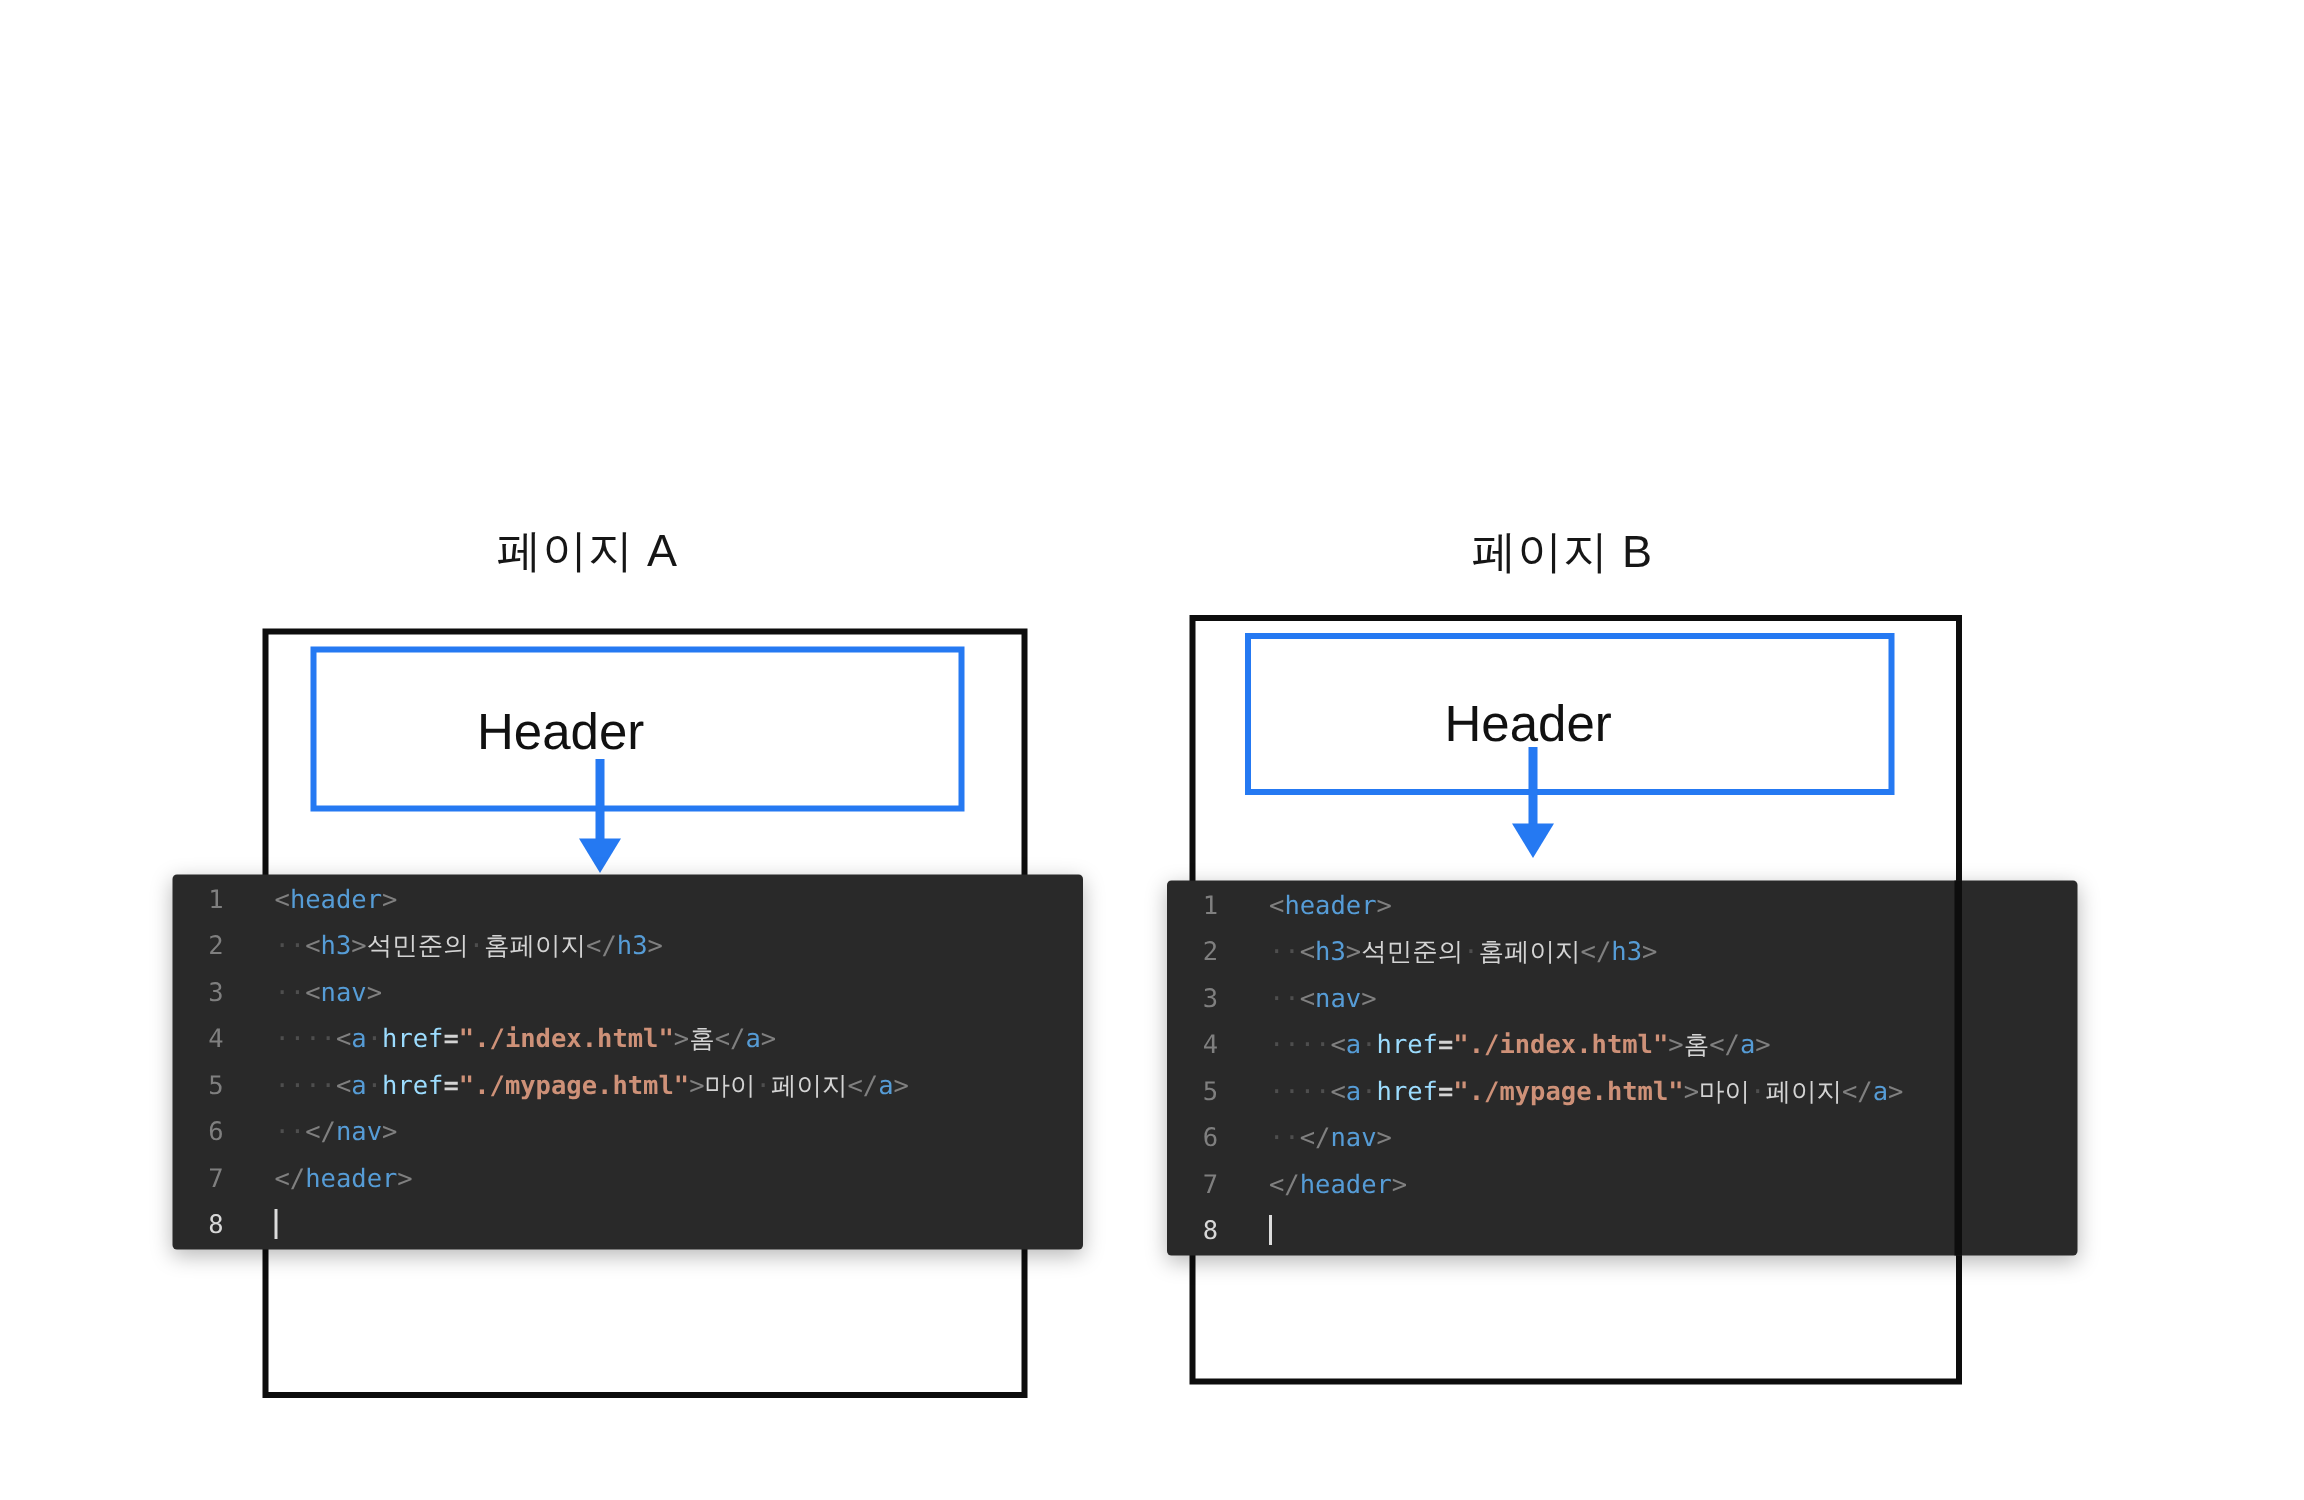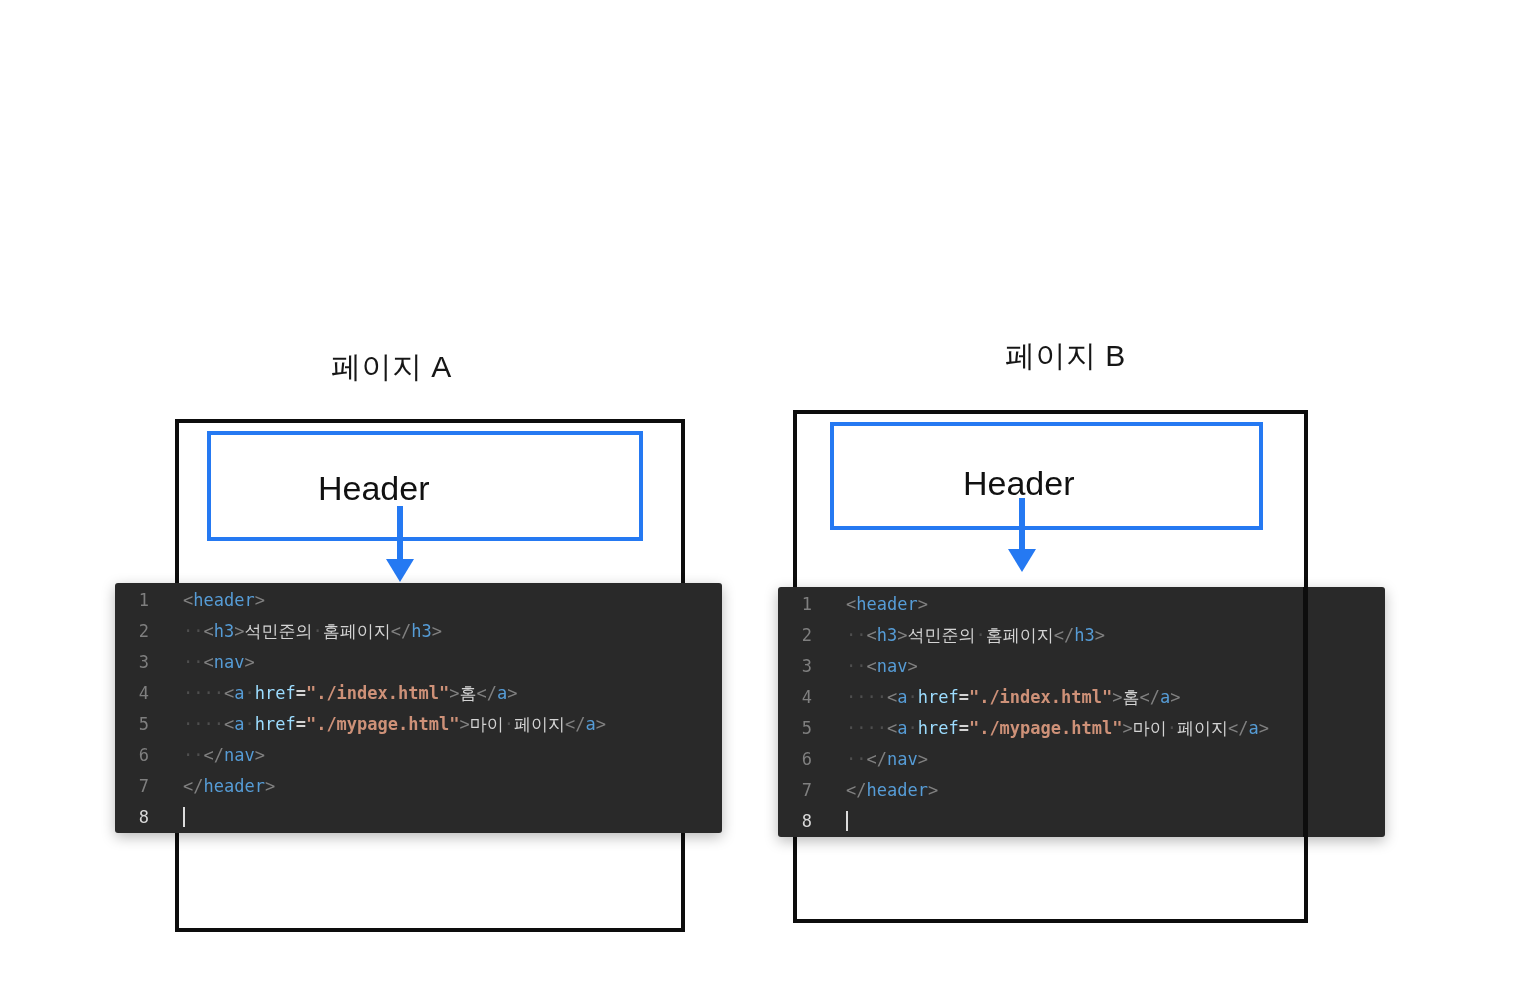--- a/index.html
+++ b/index.html
@@ -89,21 +89,21 @@
       <div class="code-row"><span class="gutter">1</span><span class="code-text"><span class="tok-p">&lt;</span><span class="tok-t">header</span><span class="tok-p">&gt;</span></span></div>
       <div class="code-row"><span class="gutter">2</span><span class="code-text"><span class="tok-w">··</span><span class="tok-p">&lt;</span><span class="tok-t">h3</span><span class="tok-p">&gt;</span><span class="tok-x">석민준의</span><span class="tok-w">·</span><span class="tok-x">홈페이지</span><span class="tok-p">&lt;/</span><span class="tok-t">h3</span><span class="tok-p">&gt;</span></span></div>
       <div class="code-row"><span class="gutter">3</span><span class="code-text"><span class="tok-w">··</span><span class="tok-p">&lt;</span><span class="tok-t">nav</span><span class="tok-p">&gt;</span></span></div>
       <div class="code-row"><span class="gutter">4</span><span class="code-text"><span class="tok-w">····</span><span class="tok-p">&lt;</span><span class="tok-t">a</span><span class="tok-w">·</span><span class="tok-a">href</span><span class="tok-o">=</span><span class="tok-s">"./index.html"</span><span class="tok-p">&gt;</span><span class="tok-x">홈</span><span class="tok-p">&lt;/</span><span class="tok-t">a</span><span class="tok-p">&gt;</span></span></div>
       <div class="code-row"><span class="gutter">5</span><span class="code-text"><span class="tok-w">····</span><span class="tok-p">&lt;</span><span class="tok-t">a</span><span class="tok-w">·</span><span class="tok-a">href</span><span class="tok-o">=</span><span class="tok-s">"./mypage.html"</span><span class="tok-p">&gt;</span><span class="tok-x">마이</span><span class="tok-w">·</span><span class="tok-x">페이지</span><span class="tok-p">&lt;/</span><span class="tok-t">a</span><span class="tok-p">&gt;</span></span></div>
       <div class="code-row"><span class="gutter">6</span><span class="code-text"><span class="tok-w">··</span><span class="tok-p">&lt;/</span><span class="tok-t">nav</span><span class="tok-p">&gt;</span></span></div>
       <div class="code-row"><span class="gutter">7</span><span class="code-text"><span class="tok-p">&lt;/</span><span class="tok-t">header</span><span class="tok-p">&gt;</span></span></div>
       <div class="code-row"><span class="gutter active">8</span><span class="code-text"><span class="cursor"></span></span></div>
     </div>
 
-  <div class="abs panel-title" style="left:981px; top:336px;margin-left:24px;">페이지 B</div>
+  <div class="abs panel-title" style="left:981px; top:348px;">페이지 B</div>
 
   <div class="abs page-box" style="left:793px; top:410px; width:515px; height:513px;"></div>
 
   <div class="abs header-box" style="left:830px; top:422px; width:433px; height:108px;"></div>
 
   <div class="abs header-label" style="left:963px; top:464px;">Header</div>
 
   <div>
     <div class="abs arrow-line" style="left:1019px; top:498px; height:54px;"></div>
     <div class="abs arrow-head" style="left:1008px; top:549px;"></div>

